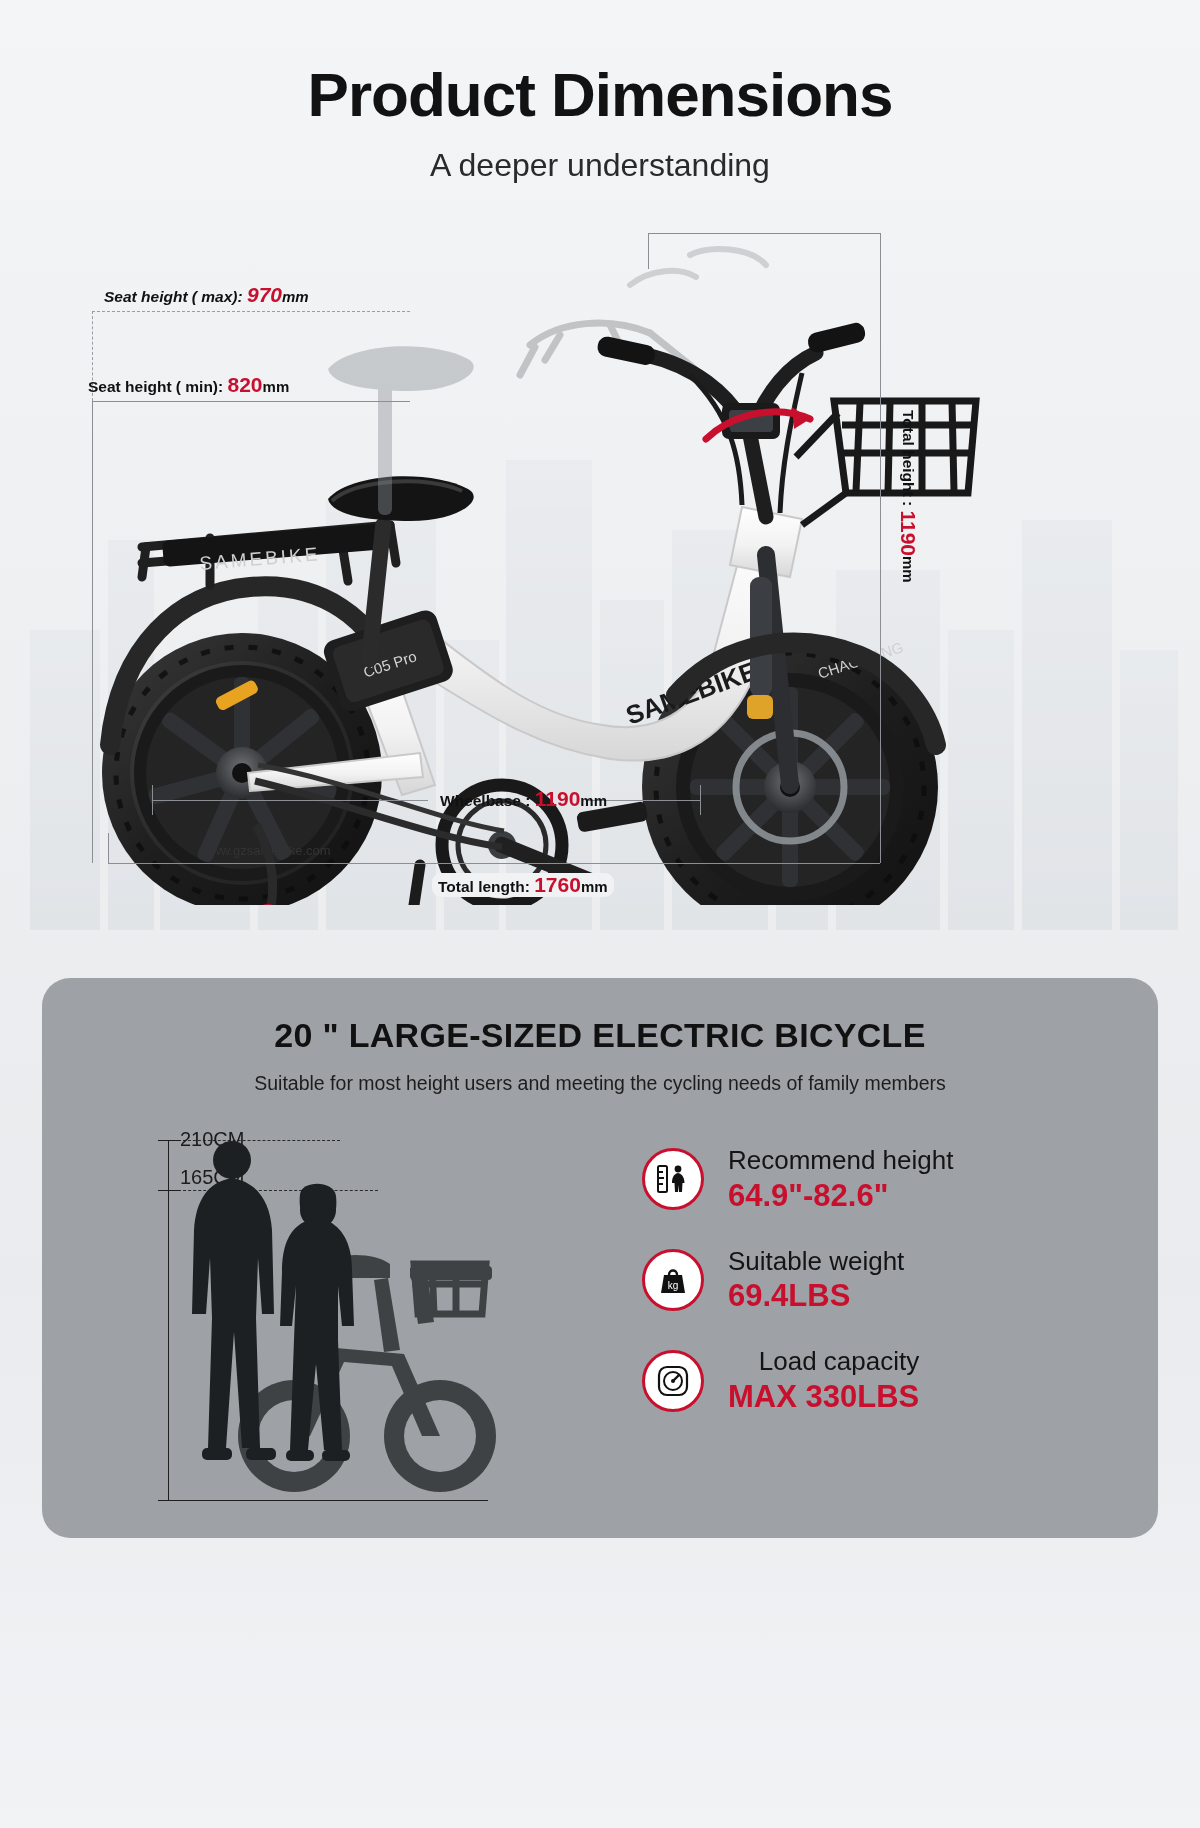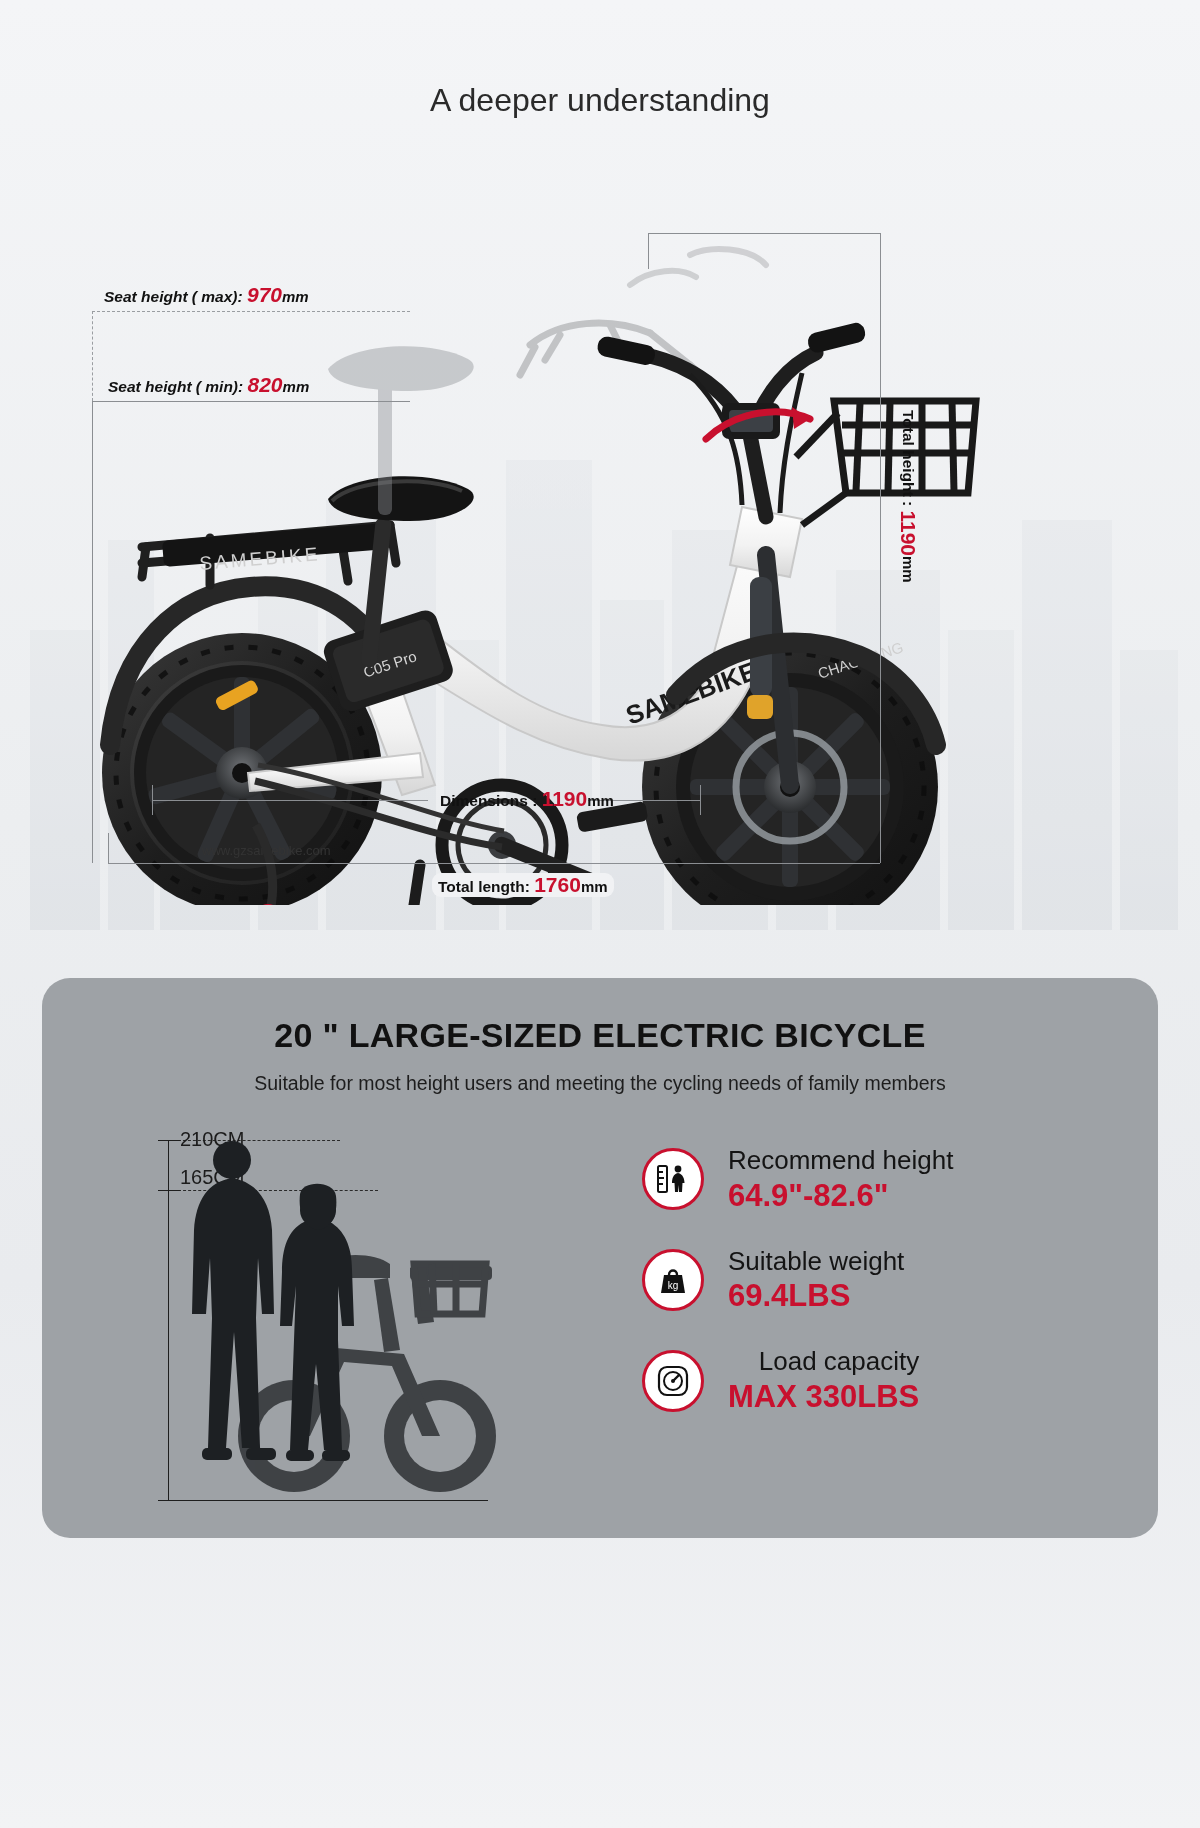--- a/index.html
+++ b/index.html
@@ -93,20 +93,21 @@
     <div class="sk" style="left:600px; width:64px;  height:330px;"></div>
     <div class="sk" style="left:672px; width:96px;  height:400px;"></div>
     <div class="sk" style="left:776px; width:52px;  height:270px;"></div>
     <div class="sk" style="left:836px; width:104px; height:360px;"></div>
     <div class="sk" style="left:948px; width:66px;  height:300px;"></div>
     <div class="sk" style="left:1022px;width:90px;  height:410px;"></div>
     <div class="sk" style="left:1120px;width:58px;  height:280px;"></div>
   </div>
 
   <div class="header">
+    <div class="title">Product Dimensions</div>
     <div class="subtitle">A deeper understanding</div>
   </div>
 
   <div class="diagram">
 
     <svg class="bike" viewBox="0 0 900 680">
       <defs>
         <linearGradient id="frameW" x1="0" y1="0" x2="0" y2="1">
           <stop offset="0%" stop-color="#ffffff"></stop>
           <stop offset="55%" stop-color="#f2f2f2"></stop>
@@ -292,39 +293,39 @@
 
     <div class="mline dash-h" style="left:92px;  top:86px;  width:318px;"></div>
     <div class="mline dash-v" style="left:92px;  top:86px;  height:90px;"></div>
     <div class="mlabel" style="left:104px; top:58px;font-style:italic;">
       <span>Seat height ( max):</span>
       <span class="num">970</span><span class="unit">mm</span>
     </div>
 
     <div class="mline h" style="left:92px;  top:176px; width:318px;"></div>
     <div class="mline v" style="left:92px;  top:176px; height:462px;"></div>
-    <div class="mlabel" style="left:108px; top:148px;font-style:italic;">
+    <div class="mlabel" style="left:88px; top:148px;">
       <span>Seat height ( min):</span>
       <span class="num">820</span><span class="unit">mm</span>
     </div>
 
     <div class="mline h" style="left:648px; top:8px;   width:232px;"></div>
     <div class="mline v" style="left:880px; top:8px;   height:630px;"></div>
     <div class="mline v" style="left:648px; top:8px;   height:36px;"></div>
     <div class="mlabel vert" style="left:896px; top:185px;">
       <span>Total height :</span>
       <span class="num">1190</span><span class="unit">mm</span>
     </div>
 
     <div class="mline h" style="left:152px; top:575px; width:276px;"></div>
     <div class="mline h" style="left:588px; top:575px; width:112px;"></div>
     <div class="mline v" style="left:152px; top:560px; height:30px;"></div>
     <div class="mline v" style="left:700px; top:560px; height:30px;"></div>
     <div class="mlabel" style="left:440px; top:562px;">
-      <span>Dimensions :</span>
+      <span>Wheelbase :</span>
       <span class="num">1190</span><span class="unit">mm</span>
     </div>
 
     <div class="mline h" style="left:108px; top:638px; width:772px;"></div>
     <div class="mline v" style="left:108px; top:608px; height:30px;"></div>
     <div class="mlabel" style="left:432px; top:648px; background:#f1f2f4; padding:0 6px;border-radius:9px;">
       <span>Total length:</span>
       <span class="num">1760</span><span class="unit">mm</span>
     </div>
   </div>

